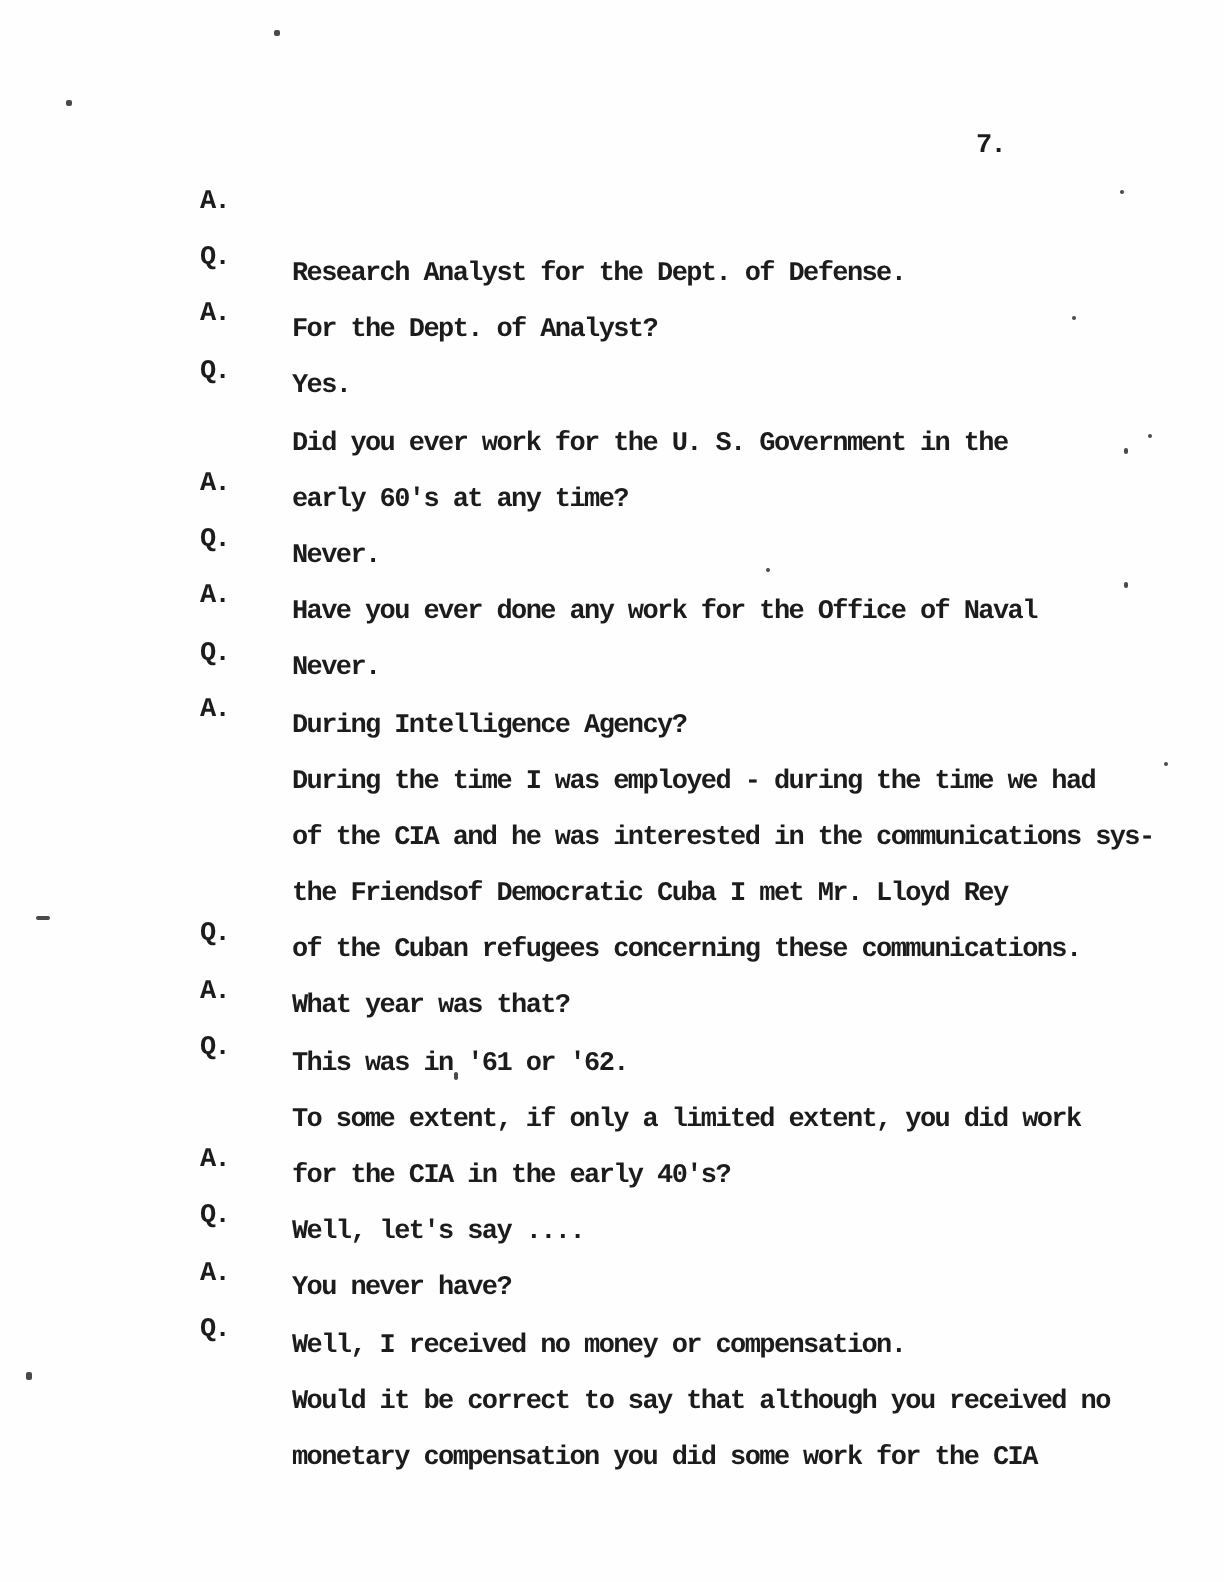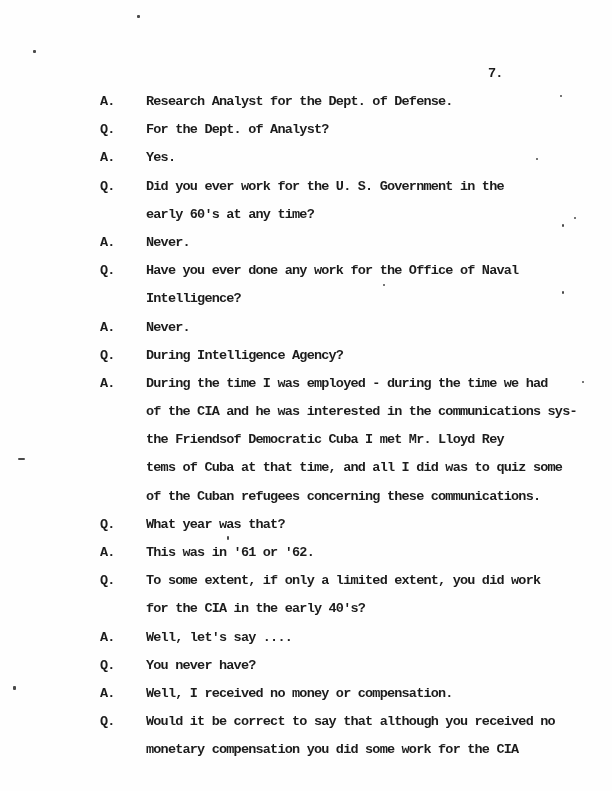--- a/index.html
+++ b/index.html
@@ -37,20 +37,21 @@
     white-space: pre;
     font-size: 13.5px;
     letter-spacing: -0.8px;
   }
   .speaker {
     flex: 0 0 46px;
     width: 46px;
   }
   .line-text {
     flex: 1 1 auto;
+    margin-top: 36px;
   }
   .speck {
     position: absolute;
     background: #4a4a4a;
     border-radius: 1px;
   }
 </style>
 </head>
 <body>
 
@@ -58,27 +59,25 @@
   <div class="page-number">7.</div>
 
   <div class="transcript" id="transcript">
       <div class="row"><span class="speaker">A.</span><span class="line-text">Research Analyst for the Dept. of Defense.</span></div>
       <div class="row"><span class="speaker">Q.</span><span class="line-text">For the Dept. of Analyst?</span></div>
       <div class="row"><span class="speaker">A.</span><span class="line-text">Yes.</span></div>
       <div class="row"><span class="speaker">Q.</span><span class="line-text">Did you ever work for the U. S. Government in the</span></div>
       <div class="row"><span class="speaker"></span><span class="line-text">early 60's at any time?</span></div>
       <div class="row"><span class="speaker">A.</span><span class="line-text">Never.</span></div>
       <div class="row"><span class="speaker">Q.</span><span class="line-text">Have you ever done any work for the Office of Naval</span></div>
-      <div class="row"><span class="speaker"></span><span class="line-text">Intelligence?</span></div>
       <div class="row"><span class="speaker">A.</span><span class="line-text">Never.</span></div>
       <div class="row"><span class="speaker">Q.</span><span class="line-text">During Intelligence Agency?</span></div>
       <div class="row"><span class="speaker">A.</span><span class="line-text">During the time I was employed - during the time we had</span></div>
       <div class="row"><span class="speaker"></span><span class="line-text">of the CIA and he was interested in the communications sys-</span></div>
       <div class="row"><span class="speaker"></span><span class="line-text">the Friendsof Democratic Cuba I met Mr. Lloyd Rey</span></div>
-      <div class="row"><span class="speaker"></span><span class="line-text">tems of Cuba at that time, and all I did was to quiz some</span></div>
       <div class="row"><span class="speaker"></span><span class="line-text">of the Cuban refugees concerning these communications.</span></div>
       <div class="row"><span class="speaker">Q.</span><span class="line-text">What year was that?</span></div>
       <div class="row"><span class="speaker">A.</span><span class="line-text">This was in '61 or '62.</span></div>
       <div class="row"><span class="speaker">Q.</span><span class="line-text">To some extent, if only a limited extent, you did work</span></div>
       <div class="row"><span class="speaker"></span><span class="line-text">for the CIA in the early 40's?</span></div>
       <div class="row"><span class="speaker">A.</span><span class="line-text">Well, let's say ....</span></div>
       <div class="row"><span class="speaker">Q.</span><span class="line-text">You never have?</span></div>
       <div class="row"><span class="speaker">A.</span><span class="line-text">Well, I received no money or compensation.</span></div>
       <div class="row"><span class="speaker">Q.</span><span class="line-text">Would it be correct to say that although you received no</span></div>
       <div class="row"><span class="speaker"></span><span class="line-text">monetary compensation you did some work for the CIA</span></div>

